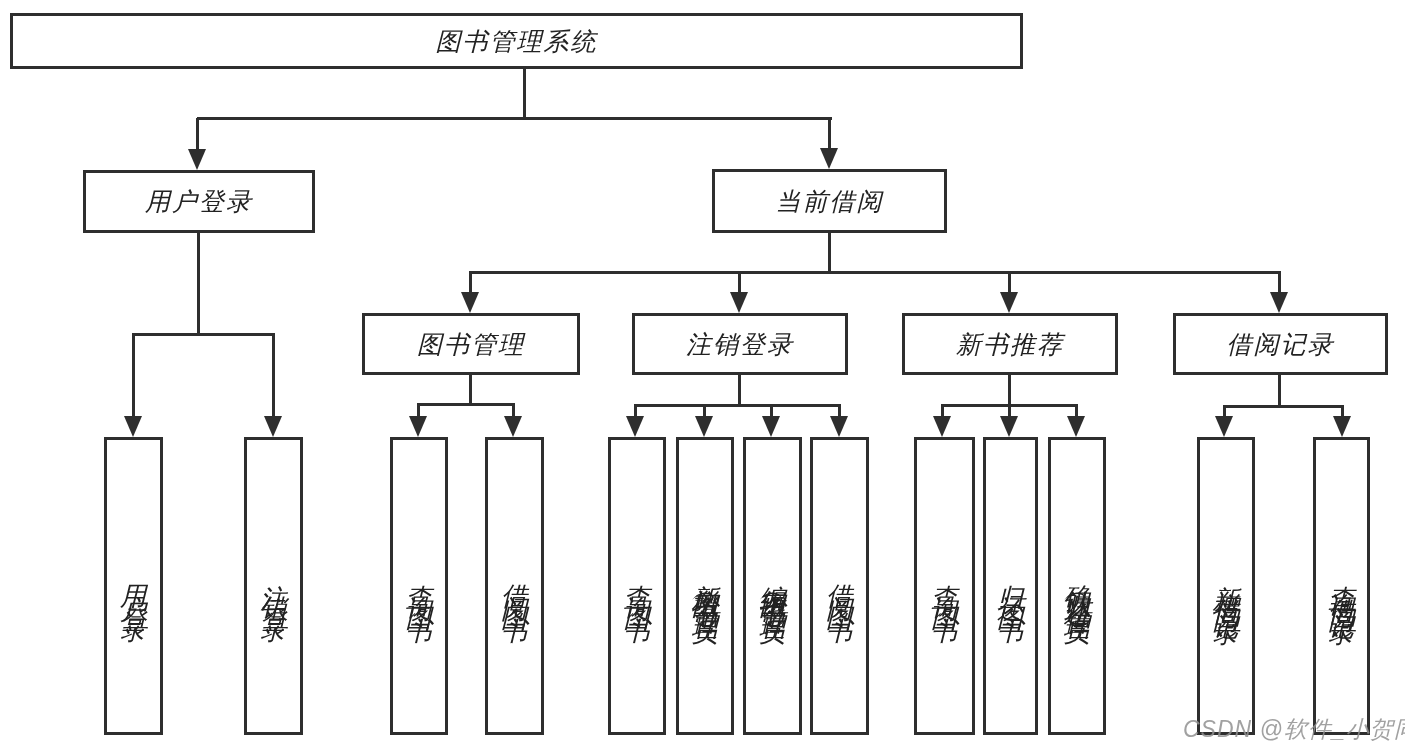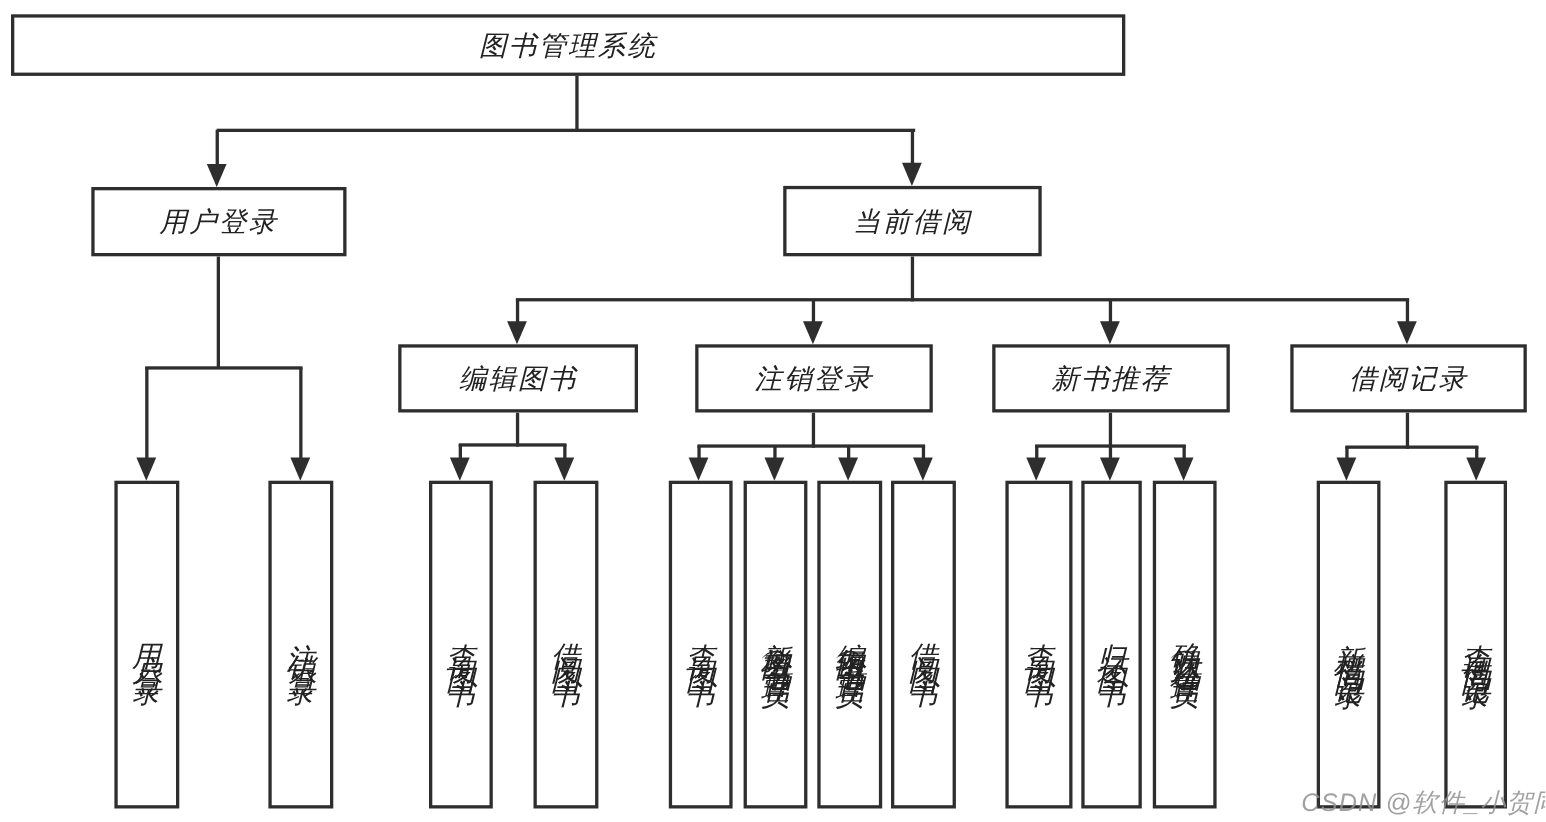--- a/index.html
+++ b/index.html
@@ -44,21 +44,21 @@
 
   <div class="box hbox" style="left:83px;top:170px;width:232px;height:63px;">
     <span>用户登录</span>
   </div>
 
   <div class="box hbox" style="left:712px;top:169px;width:235px;height:64px;">
     <span>当前借阅</span>
   </div>
 
   <div class="box hbox" style="left:362px;top:313px;width:218px;height:62px;">
-    <span>编辑图书</span>
+    <span>图书管理</span>
   </div>
 
   <div class="box hbox" style="left:632px;top:313px;width:216px;height:62px;">
     <span>注销登录</span>
   </div>
 
   <div class="box hbox" style="left:902px;top:313px;width:216px;height:62px;">
     <span>新书推荐</span>
   </div>
 

